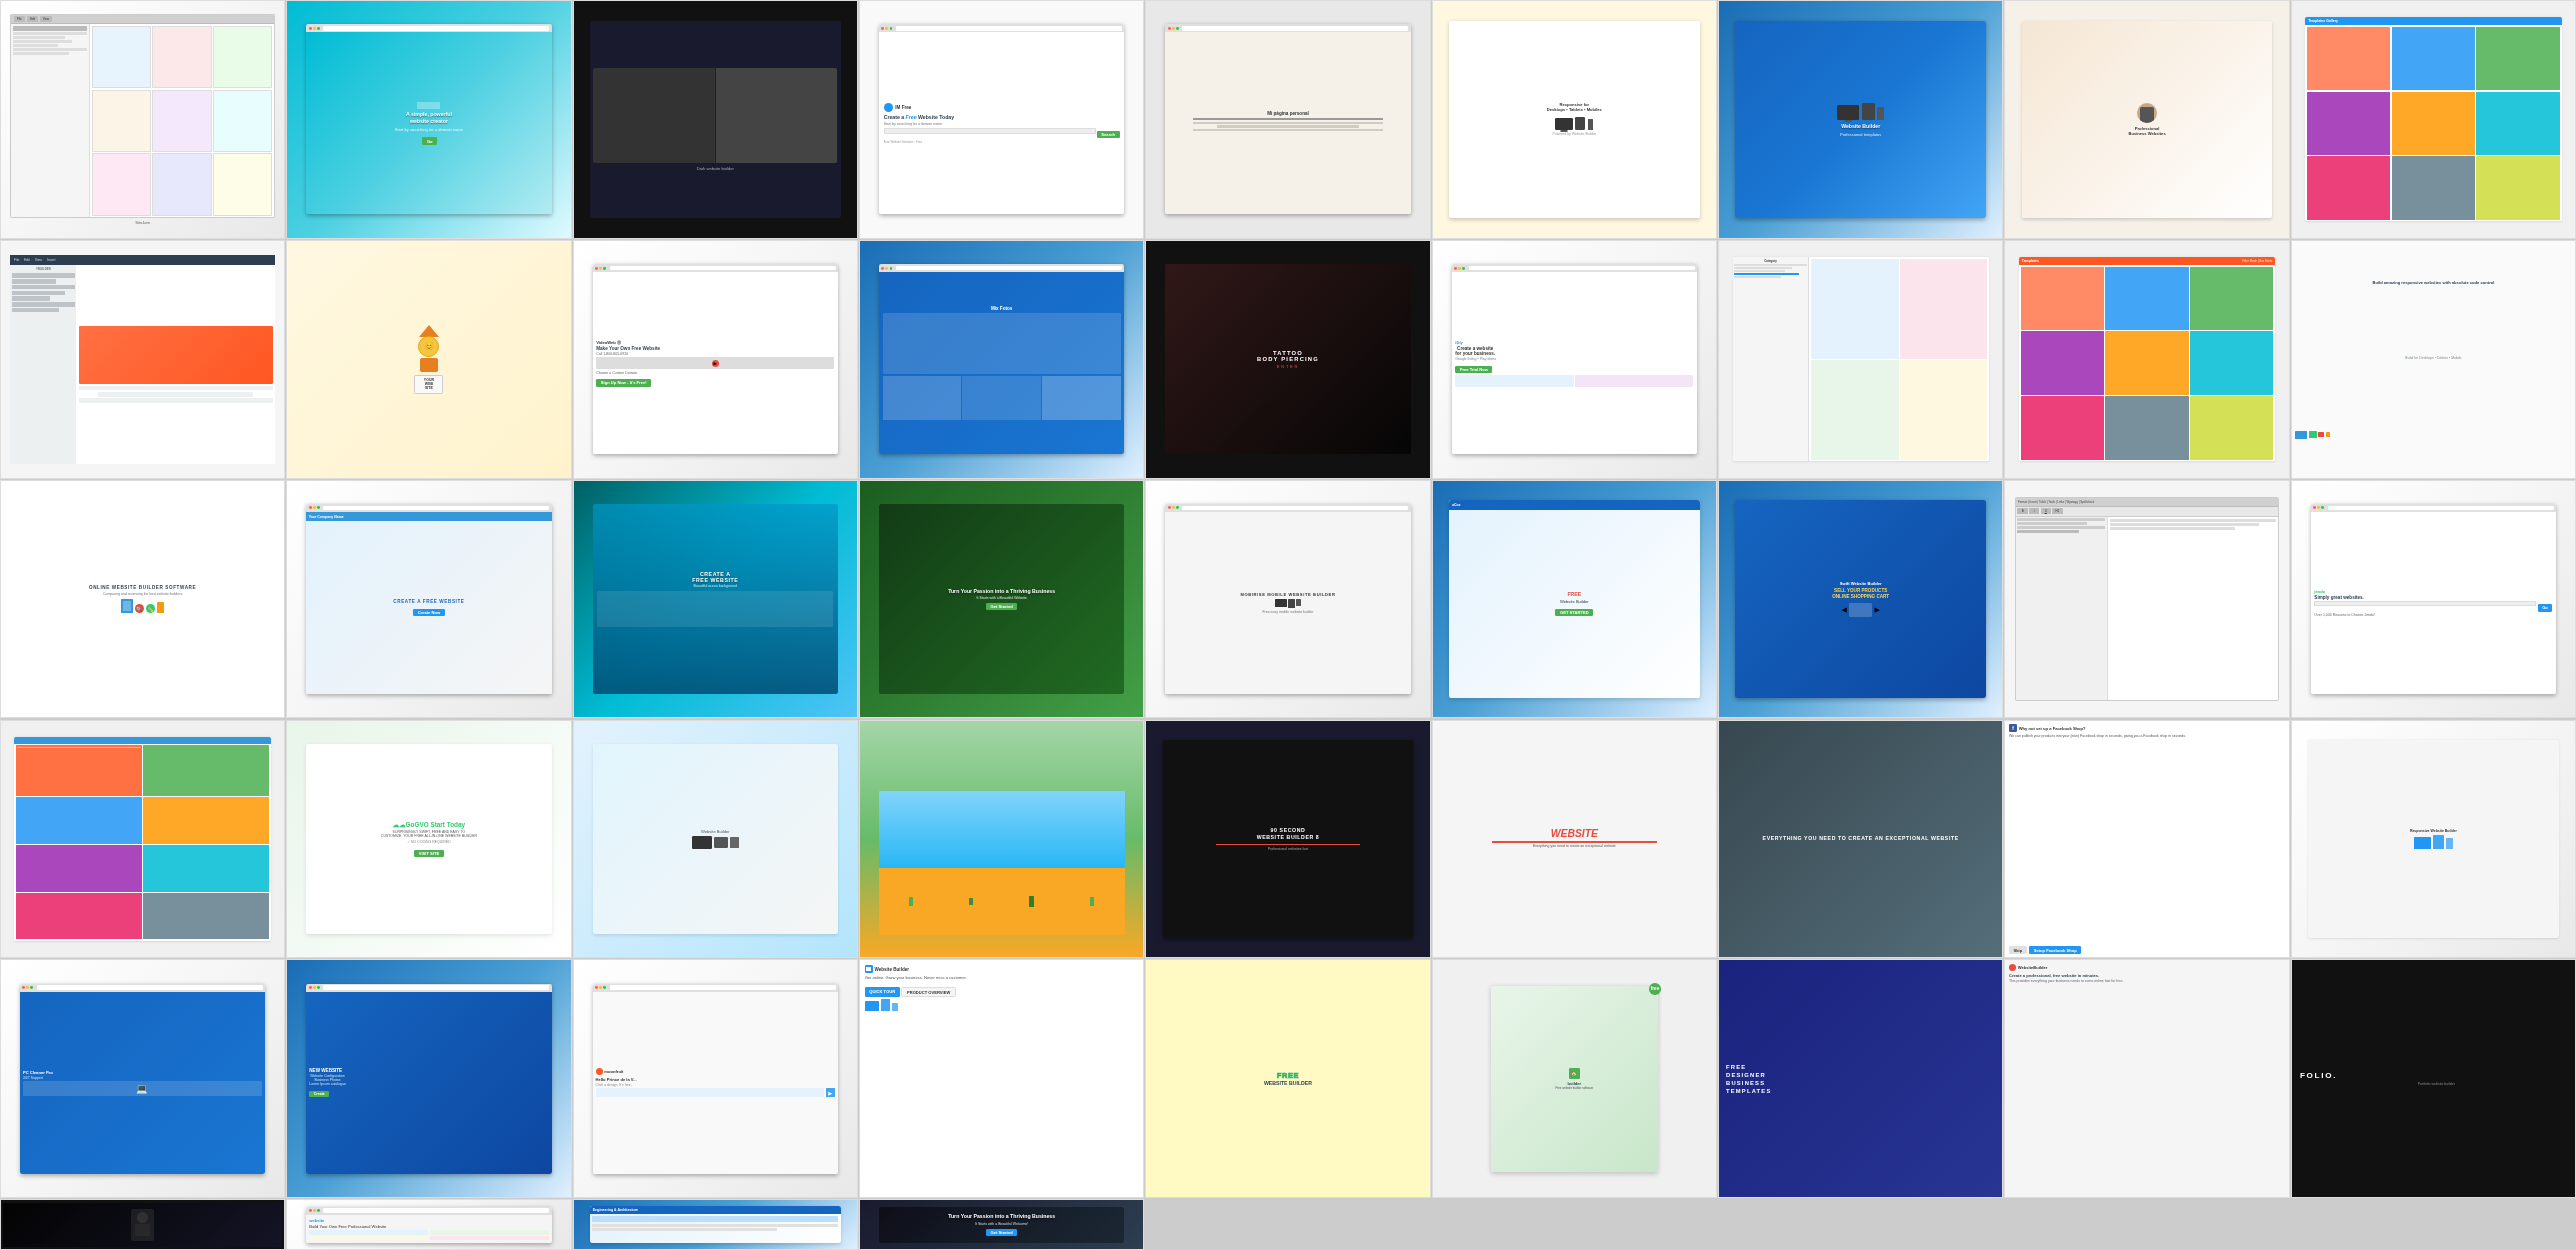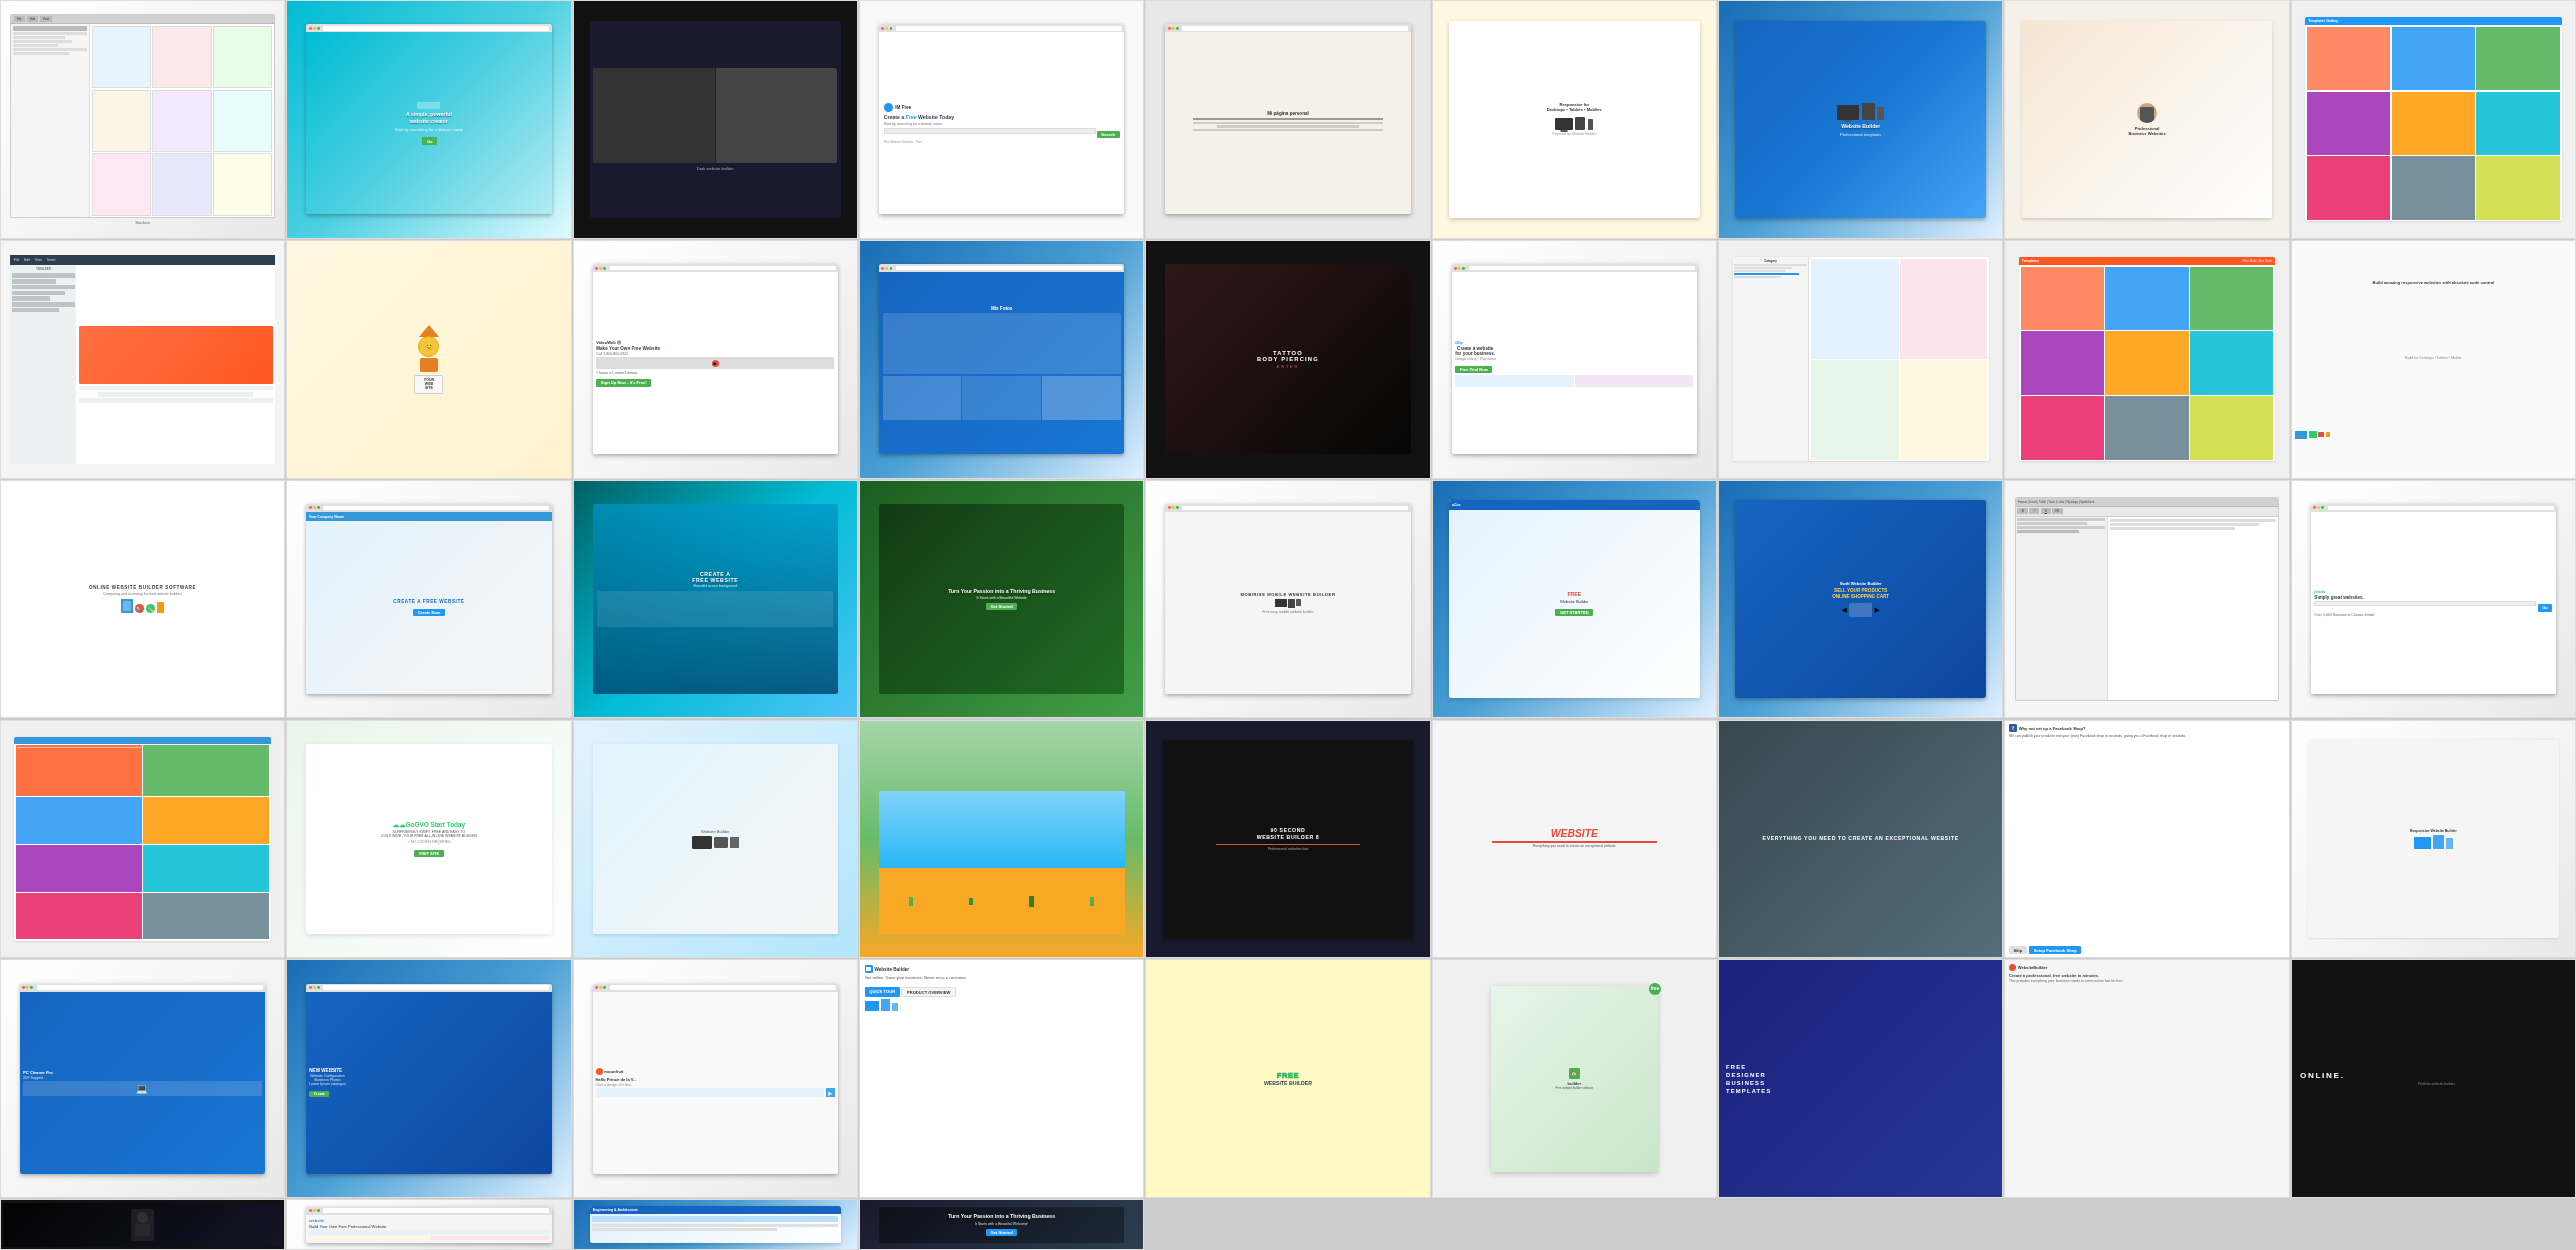--- a/index.html
+++ b/index.html
@@ -1026,21 +1026,21 @@
         <div style="width:7px;height:7px;background:#e74c3c;border-radius:50%;"></div>
         <span style="font-size:4.1px;font-weight:bold;color:#333;">WebsiteBuilder</span>
       </div>
       <div style="font-size:4.1px;font-weight:bold;color:#2c3e50;margin-bottom:1.2px;line-height:1.3;">Create a professional, free website in minutes.</div>
       <div style="font-size:3.5px;color:#666;line-height:1.4;">This provides everything your business needs to come online fast for free.</div>
     </div>
   </div>
 
   <div class="grid-item" style="background:#1a1a2e;">
     <div class="inner" style="background:#111;">
-      <div style="font-size:8.1px;font-weight:900;color:white;letter-spacing:1.7px;text-align:left;padding-left:5.8px;width:100%;">ONLINE.</div>
+      <div style="font-size:8.1px;font-weight:900;color:white;letter-spacing:1.7px;text-align:left;padding-left:5.8px;width:100%;">FOLIO.</div>
       <div style="font-size:3.5px;color:#888;padding-left:5.8px;margin-top:1.7px;">Portfolio website builder</div>
     </div>
   </div>
 
   <div class="grid-item" style="background:#222;">
     <div class="inner" style="background:#111;overflow:hidden;">
       <div style="width:100%;height:100%;background:linear-gradient(135deg,rgba(0,0,0,0.8),rgba(20,20,40,0.9));display:flex;align-items:center;justify-content:center;">
         <div style="width:23px;height:32px;background:#333;border-radius:2.3px;opacity:0.5;display:flex;flex-direction:column;align-items:center;padding-top:2.9px;">
           <div style="width:11.6px;height:11.6px;background:#555;border-radius:50%;"></div>
           <div style="width:14.5px;height:11.6px;background:#444;border-radius:1.2px;margin-top:1.2px;"></div>

